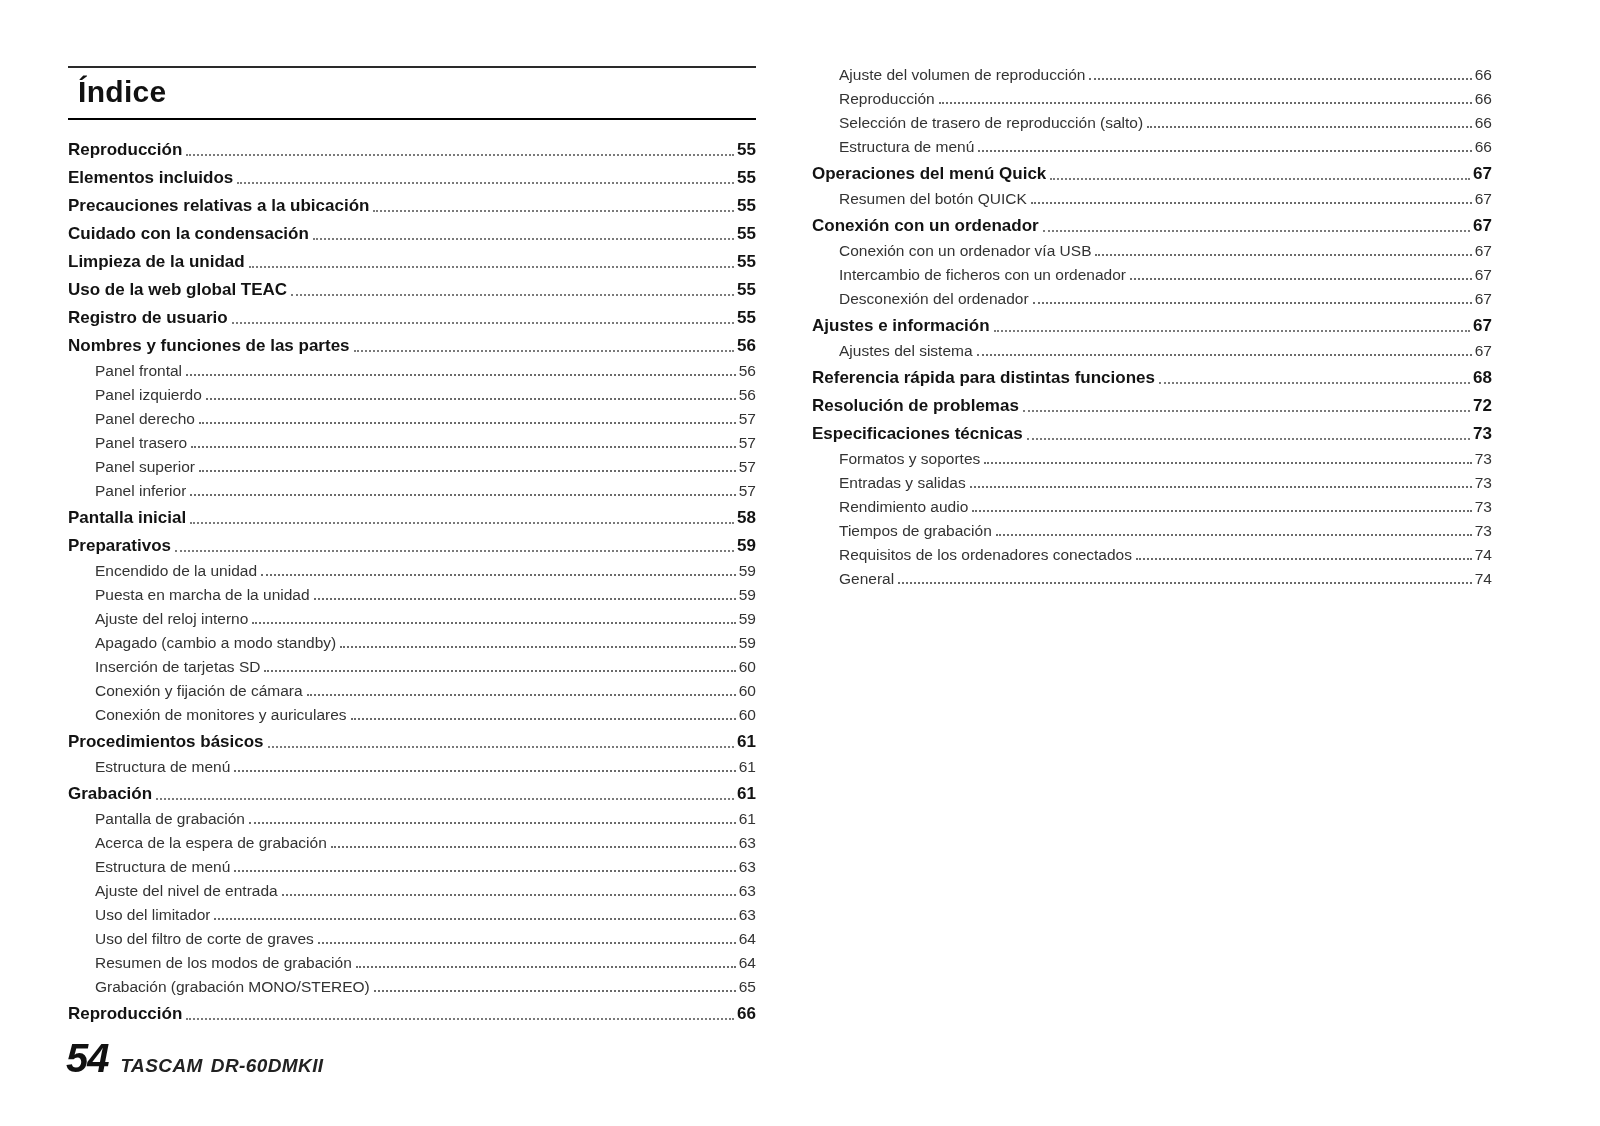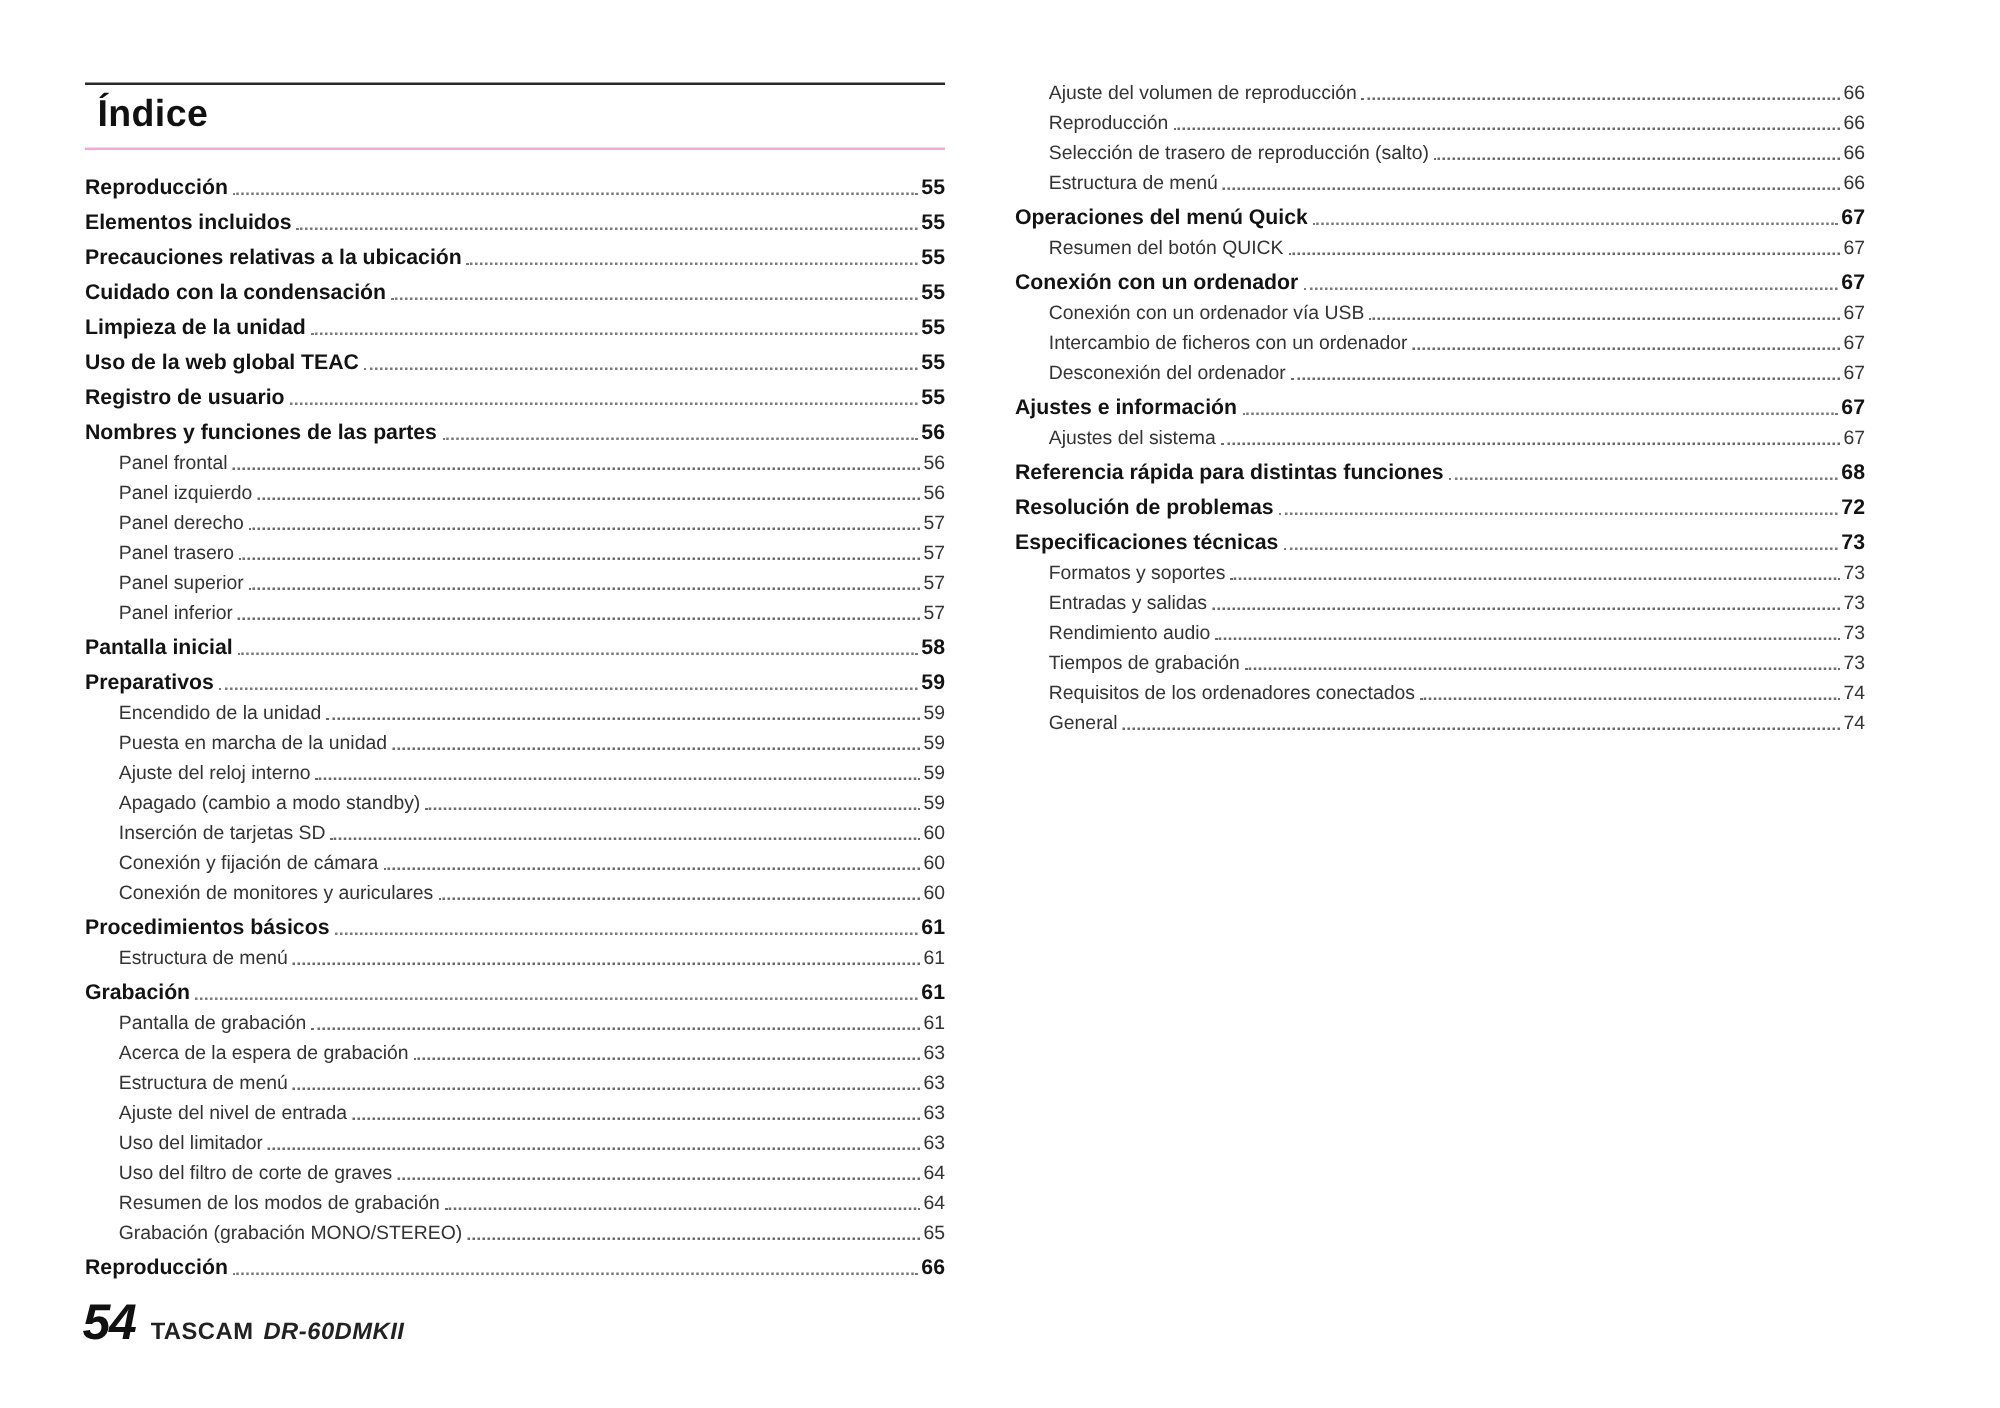--- a/index.html
+++ b/index.html
@@ -23,21 +23,21 @@
     width: 688px;
   }
   .col-right {
     position: absolute;
     left: 812px;
     top: 60px;
     width: 680px;
   }
   .title-block {
     border-top: 2px solid #2a2a2a;
-    border-bottom: 2px solid #f9a8d4;
+    border-bottom: 2px solid #000000;
     padding: 7px 0 9px 0;
     margin-bottom: 12px;
   }
   .title-block h1 {
     margin: 0;
     padding: 0 0 0 10px;
     font-size: 30px;
     font-weight: 700;
     letter-spacing: 0.3px;
     color: #111;
@@ -90,20 +90,21 @@
   }
   .footer .num {
     font-size: 40px;
     font-weight: 700;
     font-style: italic;
     color: #111;
     letter-spacing: -1px;
   }
   .footer .brand {
     font-size: 19px;
+    font-style: italic;
     font-weight: 600;
     color: #222;
     letter-spacing: 0.4px;
   }
   .footer .model {
     font-size: 19px;
     font-style: italic;
     font-weight: 600;
     color: #222;
     letter-spacing: 0.4px;

